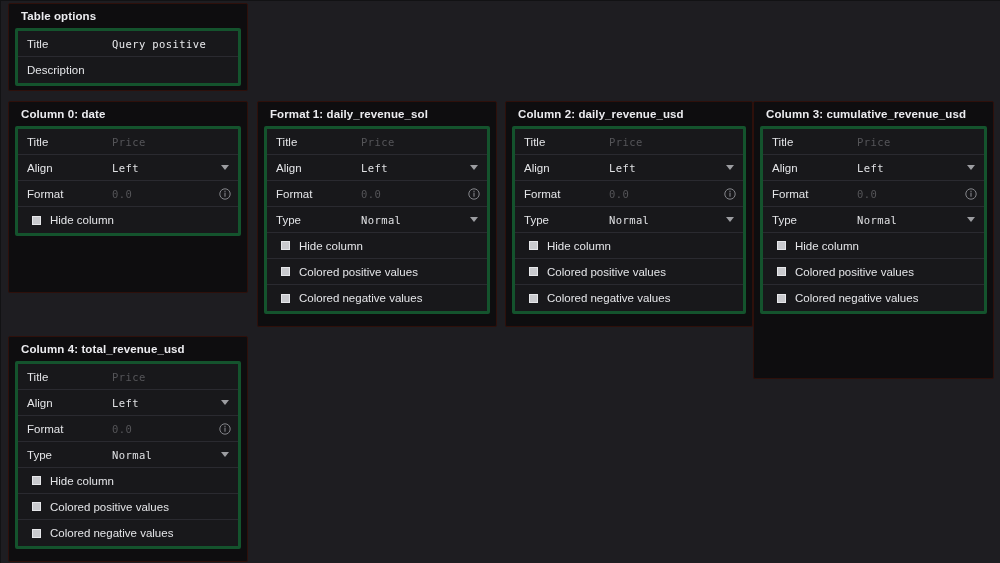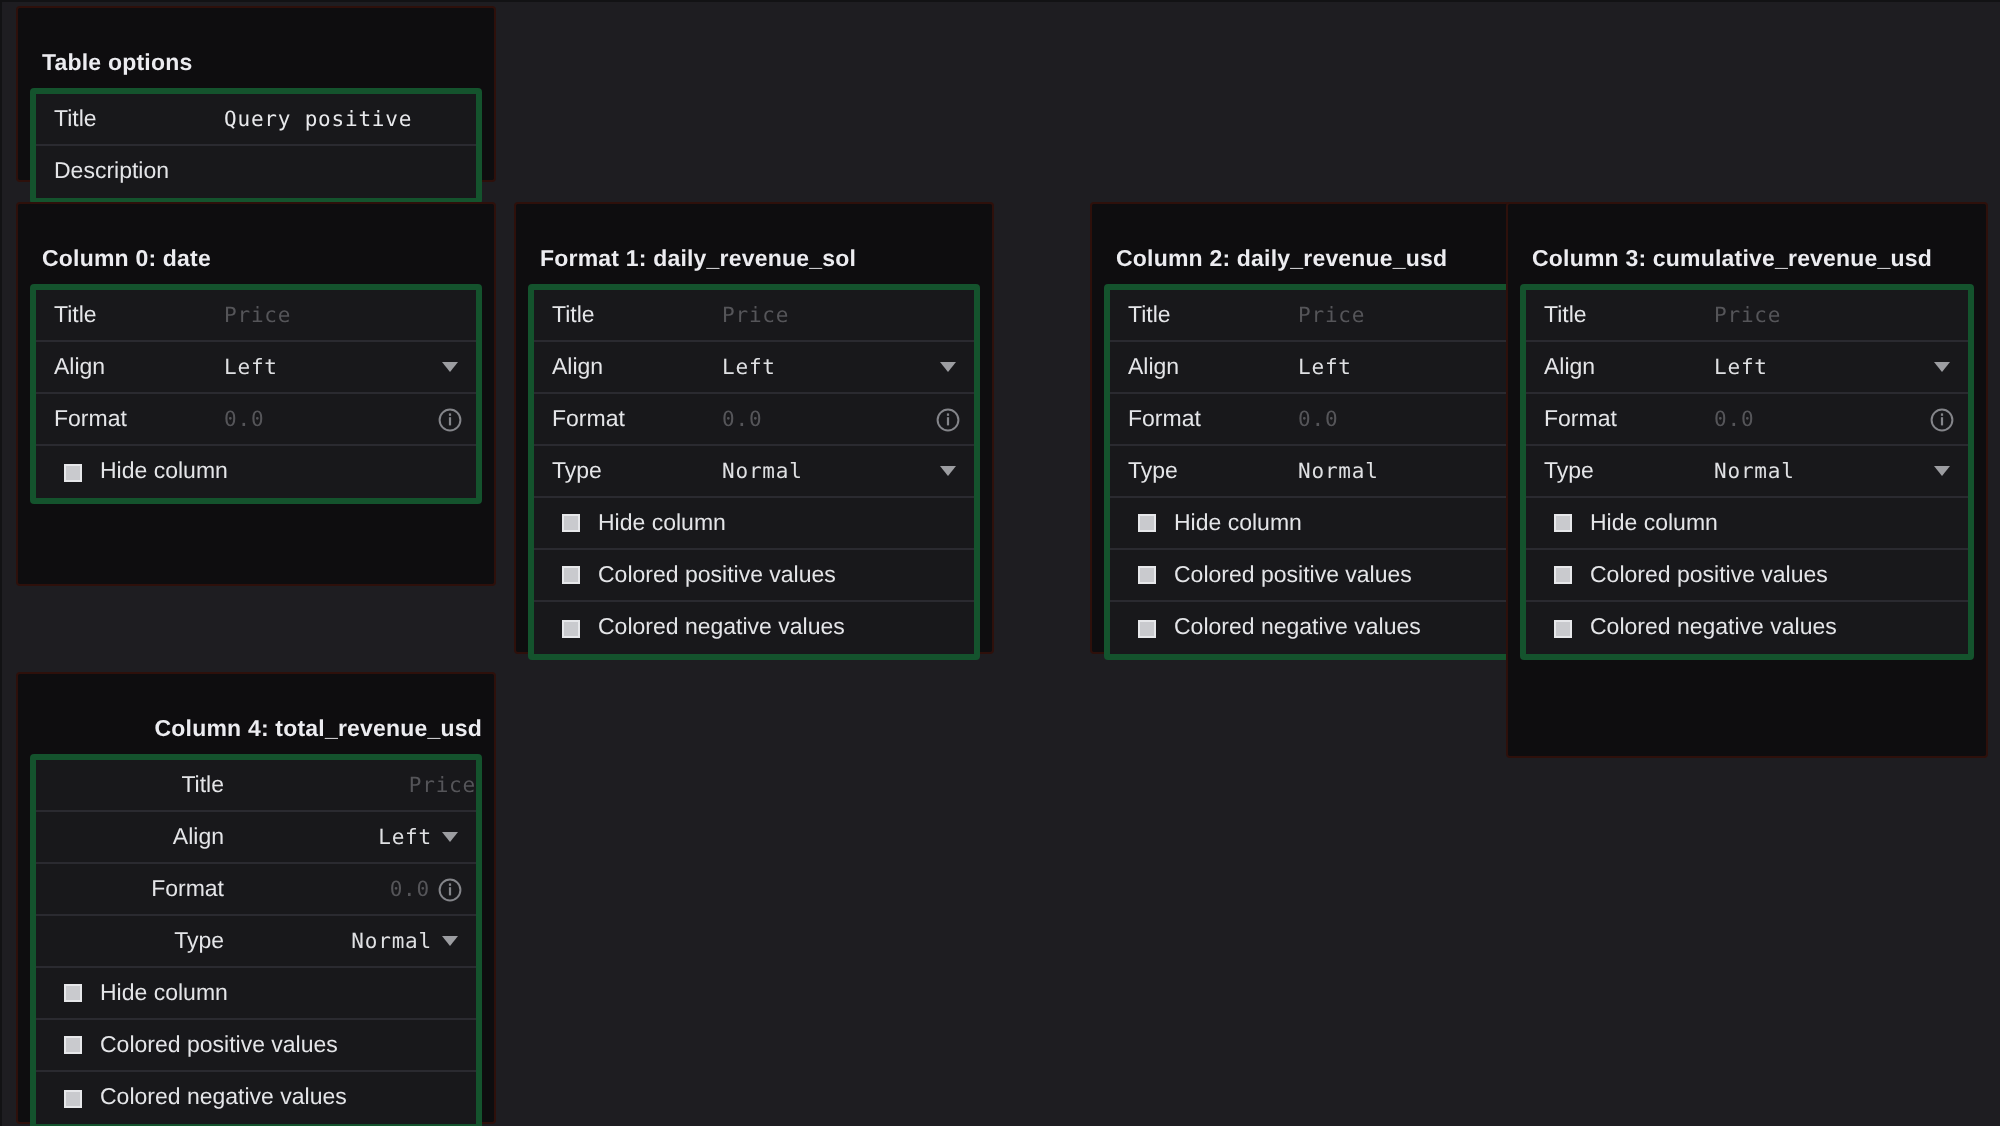--- a/index.html
+++ b/index.html
@@ -25,21 +25,21 @@
     border-top: 1px solid #121214;
     border-left: 1px solid #121214;
   }
 
   
   .panel {
     position: absolute;
     background: #0e0d0f;
     border: 1px solid #2e100b;
     border-radius: 2px;
-    padding: 16px 6px 6px 6px;
+    padding: 0 6px 6px 6px;
   }
 
   .panel-header {
     height: 24px;
     line-height: 24px;
     padding-left: 6px;
     font-size: 11.5px;
     font-weight: bold;
     color: #ececf0;
     letter-spacing: 0.1px;
@@ -140,23 +140,23 @@
   .cblabel {
     font-size: 11.5px;
     color: #e4e5e8;
     white-space: nowrap;
   }
 
   
   #panel-table-options { left: 7px;   top: 2px;   width: 240px; height: 88px; }
   #panel-col-0         { left: 7px;   top: 100px; width: 240px; height: 192px; }
   #panel-col-1         { left: 256px; top: 100px; width: 240px; height: 226px; }
-  #panel-col-2         { left: 504px; top: 100px; width: 248px; height: 226px; margin-left: 40px; }
+  #panel-col-2         { left: 504px; top: 100px; width: 248px; height: 226px; }
   #panel-col-3         { left: 752px; top: 100px; width: 241px; height: 278px; }
-  #panel-col-4         { left: 7px;   top: 335px; width: 240px; height: 226px; text-align: right; }
+  #panel-col-4         { left: 7px;   top: 335px; width: 240px; height: 226px; }
 </style>
 </head>
 <body>
 
 <div id="root">
 
   <section class="panel" id="panel-table-options">
     <div class="panel-header">Table options</div>
     <div class="rows">
 

